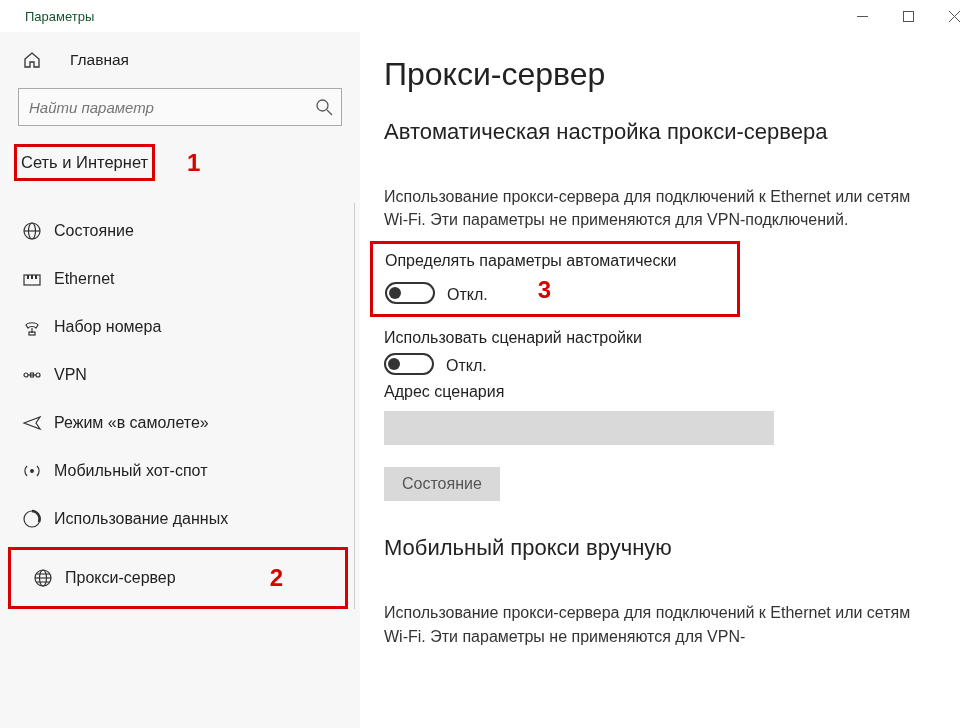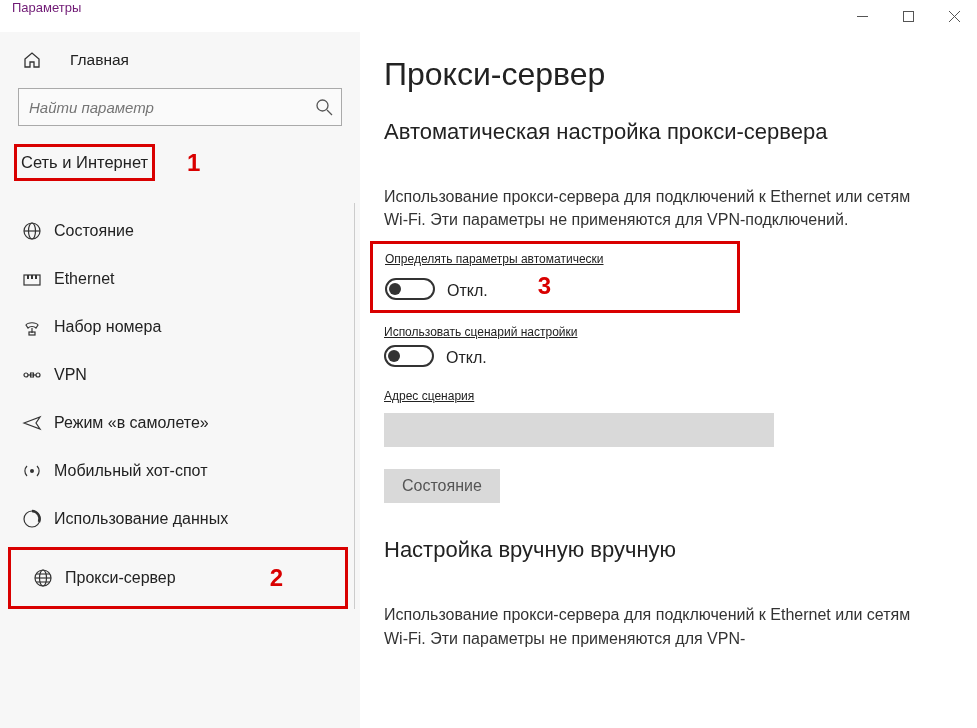--- a/index.html
+++ b/index.html
@@ -1,17 +1,17 @@
 <!DOCTYPE html>
 <html><head>
 <meta charset="utf-8">
 <style>
   * { box-sizing: border-box; margin: 0; padding: 0; }
   html, body { width: 977px; height: 728px; font-family: "Segoe UI", Arial, sans-serif; background: #fff; overflow: hidden; }
-  .titlebar { display: flex; height: 32px; padding-left: 12px; color: #701a75; font-size: 13px; }
+  .titlebar { display: flex; align-items: center; height: 32px; padding-left: 25px; color: #14532d; font-size: 13px; }
   .titlebar .spacer { flex: 1; }
   .titlebar .winbtn { width: 46px; height: 32px; display: flex; align-items: center; justify-content: center; color: #555; font-size: 14px; }
   .winbtn svg { width: 11px; height: 11px; }
   .body { display: flex; height: calc(100% - 32px); }
   .sidebar { width: 360px; padding: 8px 0 0 0; background: #f7f7f7; position: relative; }
   .home { display: flex; align-items: center; padding: 10px 22px 14px 22px; gap: 28px; }
   .home .icon { width: 20px; height: 20px; }
   .home .label { font-size: 15.5px; color: #222; }
   .searchbox { margin: 4px 18px 18px 18px; border: 1px solid #aaa; background: #fafafa; height: 38px; display: flex; align-items: center; padding: 0 8px 0 10px; gap: 38px; }
   .searchbox input { flex: 1; border: none; background: transparent; font-size: 15px; outline: none; color: #666; font-style: italic; }
@@ -24,21 +24,21 @@
   .nav .divider { position: absolute; left: 354px; top: -4px; bottom: 0; width: 1px; background: #ccc; }
   .nav li { display: flex; align-items: center; gap: 12px; padding: 14px 22px; font-size: 16px; color: #222; }
   .nav li .icon { width: 20px; height: 20px; display: flex; align-items: center; justify-content: center; }
   .nav li.boxed { border: 3px solid #d90000; margin: 4px 12px 4px 8px; }
   .ann2 { color: #d90000; font-weight: 700; font-size: 24px; margin-left: auto; margin-right: 40px; }
   .content { flex: 1; padding: 24px 24px 0 24px; overflow: hidden; }
   .h1 { font-size: 32px; font-weight: 400; color: #222; margin-bottom: 26px; }
   .h2 { font-size: 22px; font-weight: 400; color: #222; margin: 0 0 16px 0; }
   .desc { font-size: 16px; color: #333; margin-bottom: 10px; max-width: 540px; line-height: 1.45; margin-top: 40px; }
   .box3 { border: 3px solid #d90000; padding: 8px 12px 10px 12px; margin: 8px 0 6px -14px; width: 370px; }
-  .setting-label { font-size: 12px; color: #222; margin-bottom: 6px; text-decoration: underline; }
+  .setting-label { font-size: 16px; color: #222; margin-bottom: 6px; }
   .toggle-row { display: flex; align-items: flex-end; gap: 12px; }
   .toggle { width: 50px; height: 22px; border: 2px solid #333; border-radius: 12px; display: flex; align-items: center; padding: 0 2px; }
   .toggle .knob { width: 12px; height: 12px; border-radius: 50%; background: #333; }
   .toggle-text { font-size: 16px; color: #222; }
   .ann3 { color: #d90000; font-weight: 700; font-size: 24px; margin-left: 38px; }
   .mt { margin-top: 12px; }
   .script-addr { width: 390px; height: 34px; background: #d9d9d9; border: none; margin-top: 4px; }
   .save-btn { margin-top: 22px; background: #d9d9d9; border: none; padding: 8px 18px; font-size: 16px; color: #555; }
   svg { display: block; }
 </style>
@@ -210,23 +210,23 @@
     <div class="mt">
       <div class="setting-label">Использовать сценарий настройки</div>
       <div class="toggle-row">
         <div class="toggle">
             <div class="knob"></div>
           </div>
         <span class="toggle-text">Откл.</span>
       </div>
     </div>
 
-    <div class="mt" style="margin-top:22px;">
+    <div class="mt" style="margin-top:8px;">
       <div class="setting-label">Адрес сценария</div>
       <input class="script-addr" type="text" style="">
     </div>
 
     <button class="save-btn">Состояние</button>
 
-    <h2 class="h2" style="margin-top:34px;">Настройка вручную вручную</h2>
+    <h2 class="h2" style="margin-top:34px;">Мобильный прокси вручную</h2>
     <p class="desc">Использование прокси-сервера для подключений к Ethernet или сетям Wi-Fi. Эти параметры не применяются для VPN-</p>
   </div>
 </div>
 
 </body></html>

